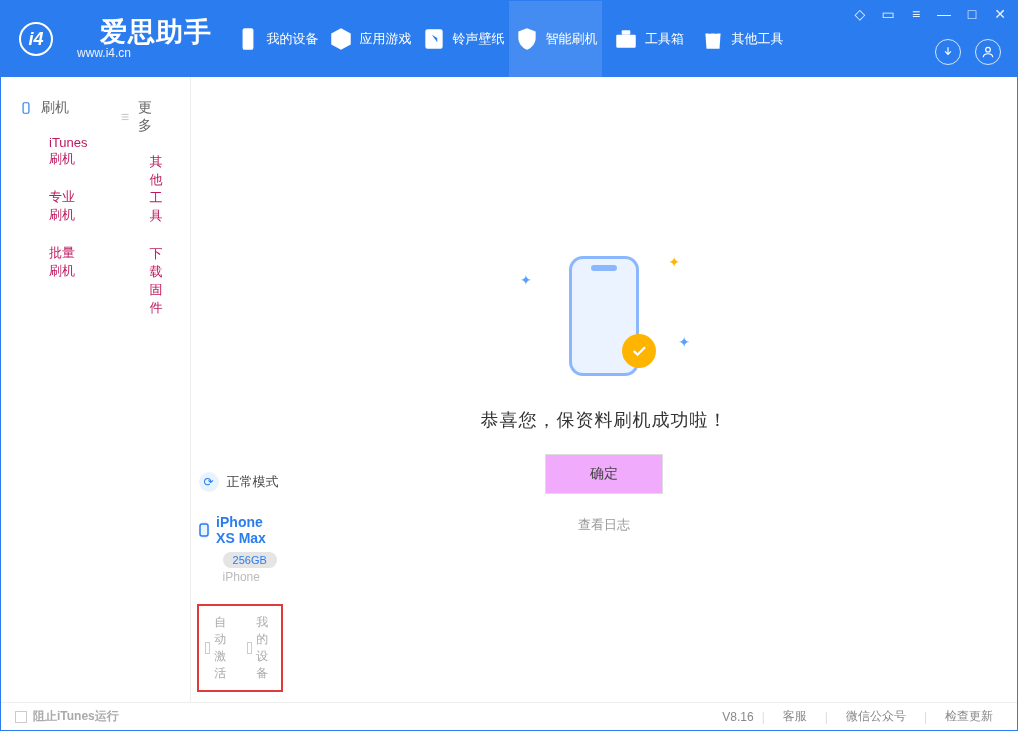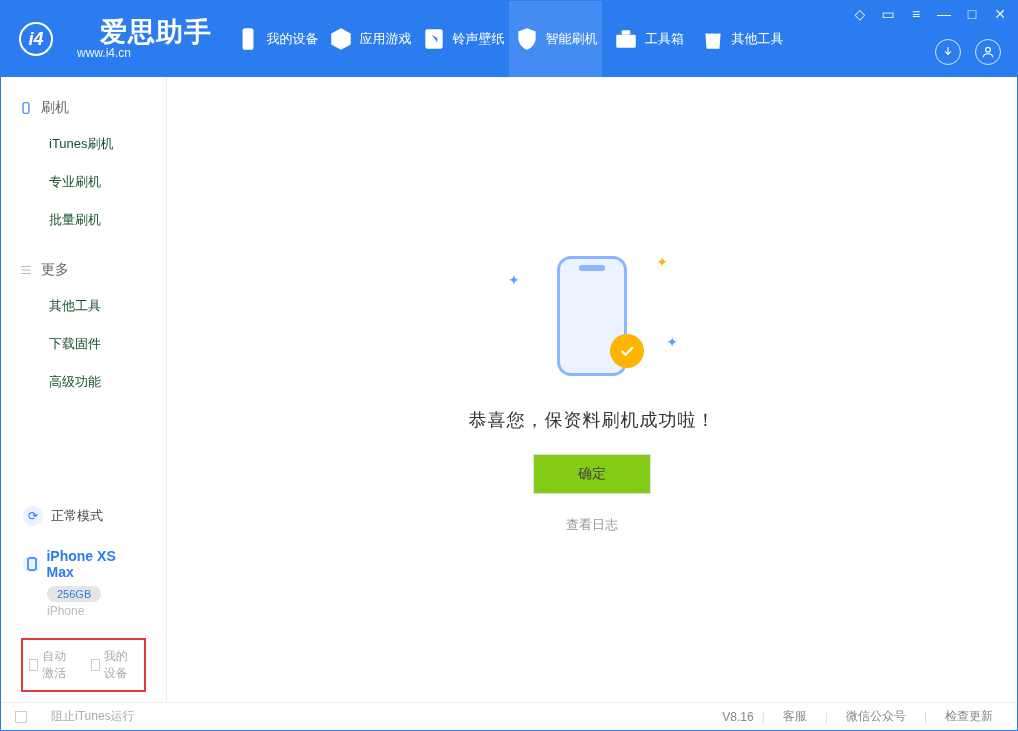--- a/index.html
+++ b/index.html
@@ -22,25 +22,25 @@
 .winctrl { position: absolute; top: 4px; right: 8px; display: flex; gap: 10px; align-items: center; }
 .winctrl span { width: 18px; height: 18px; display: flex; align-items: center; justify-content: center; color: #fff; font-size: 14px; cursor: pointer; opacity: .9; }
 .usrctrl { position: absolute; bottom: 12px; right: 16px; display: flex; gap: 14px; }
 .usrctrl .circ { width: 26px; height: 26px; border: 1.5px solid rgba(255,255,255,.8); border-radius: 50%; display: flex; align-items: center; justify-content: center; cursor: pointer; }
 .usrctrl .circ svg { width: 14px; height: 14px; stroke: #fff; fill: none; stroke-width: 2; }
 
 
 .body { display: flex; height: calc(100% - 76px - 28px); }
 
 
-.sidebar { width: 166px; border-right: 1px solid #eee; display: flex; flex-direction: column; font-size: 13px; color: #555; }
+.sidebar { width: 190px; border-right: 1px solid #eee; display: flex; flex-direction: row; font-size: 13px; color: #555; }
 .sb-section { padding-top: 10px; }
 .sb-head { display: flex; align-items: center; gap: 8px; padding: 12px 18px 8px; color: #666; font-size: 14px; font-weight: 500; }
 .sb-head svg { width: 14px; height: 14px; }
-.sb-item { padding: 10px 14px 10px 48px; cursor: pointer; color: #14532d; }
+.sb-item { padding: 10px 14px 10px 48px; cursor: pointer; color: #be185d; }
 .sb-item.active { color: #2b7def; }
 
 .sb-footer { margin-top: auto; padding: 10px 12px 0; }
 .sb-card { padding: 12px 10px; display: flex; align-items: center; gap: 8px; color: #444; font-size: 13px; }
 .sb-card .ic { width: 20px; height: 20px; border-radius: 50%; display: flex; align-items: center; justify-content: center; background: #e9f2ff; color: #2b7def; font-size: 12px; }
 .sb-dev { padding: 10px; }
 .sb-dev .dn { color: #2b7def; font-weight: 600; font-size: 14px; display: flex; align-items: center; gap: 6px; }
 .sb-dev .dn .devic { width: 18px; height: 18px; border-radius: 50%; background: #e9f2ff; display: inline-flex; align-items: center; justify-content: center; }
 .sb-dev .cap { display: inline-block; margin: 6px 0 2px 24px; background: #e5e5e5; color: #2b7def; font-size: 11px; padding: 2px 10px; border-radius: 10px; }
 .sb-dev .sub { margin-left: 24px; color: #bbb; font-size: 12px; }
@@ -56,26 +56,26 @@
 .phone { width: 70px; height: 120px; border: 3px solid #8bb7ff; border-radius: 14px; background: #eaf3ff; position: relative; }
 .phone::before { content: ""; position: absolute; top: 6px; left: 50%; transform: translateX(-50%); width: 26px; height: 6px; background: #8bb7ff; border-radius: 3px; }
 .badge-ok { position: absolute; right: 38px; bottom: 18px; width: 34px; height: 34px; background: #ffb400; border-radius: 50%; display: flex; align-items: center; justify-content: center; }
 .badge-ok svg { width: 18px; height: 18px; stroke: #fff; fill: none; stroke-width: 3; }
 .spark { position: absolute; font-size: 14px; }
 .spark.a { left: 6px; top: 26px; color: #5aa0ff; }
 .spark.b { right: 14px; top: 8px; color: #ffb400; }
 .spark.c { right: 4px; bottom: 36px; color: #5aa0ff; }
 
 .msg { font-size: 18px; color: #333; letter-spacing: 1px; }
-.btn-ok { border: 1px solid #ddd; background: #84cc16; padding: 10px 44px; font-size: 14px; color: #444; cursor: pointer; }
+.btn-ok { border: 1px solid #ddd; background: #f0abfc; padding: 10px 44px; font-size: 14px; color: #444; cursor: pointer; }
 .link-log { color: #999; font-size: 13px; cursor: pointer; }
 
 
 .statusbar { height: 28px; border-top: 1px solid #eee; display: flex; align-items: center; padding: 0 14px; font-size: 12px; color: #aaa; gap: 8px; }
-.statusbar .lbl { flex: 1; display: flex; align-items: center; gap: 24px; }
+.statusbar .lbl { flex: 1; display: flex; align-items: center; gap: 6px; font-weight: bold; }
 .statusbar .cb { width: 12px; height: 12px; border: 1px solid #ccc; display: inline-block; }
 .statusbar .ver { color: #888; }
 .statusbar .lnk { color: #888; padding: 0 10px; cursor: pointer; }
 .statusbar .sep { color: #ddd; }
 </style>
 </head>
 <body>
 
 <div class="topbar">
   <div class="logo">
@@ -181,21 +181,20 @@
 
     <div class="sb-section">
       <div class="sb-head">
         <svg viewBox="0 0 24 24">
             <path d="M4 6h16M4 12h16M4 18h16" stroke="#bbb" stroke-width="2"></path>
           </svg>
         <span>更多</span>
       </div>
       <div class="sb-item">其他工具</div>
       <div class="sb-item">下载固件</div>
-      <div class="sb-item">高级功能</div>
     </div>
 
     <div class="sb-footer">
       <div class="sb-card">
         <span class="ic">⟳</span>
         <span>正常模式</span>
       </div>
       <div class="sb-dev">
         <div class="dn">
           <span class="devic">

